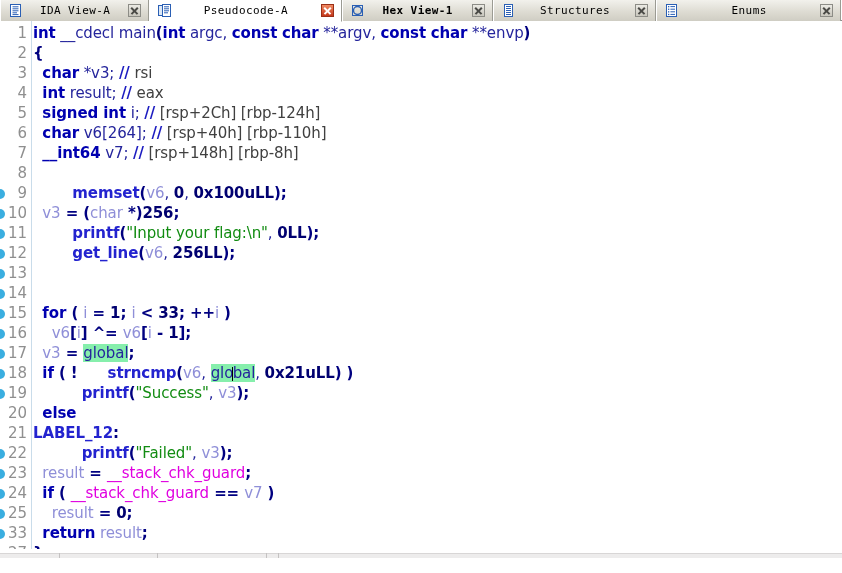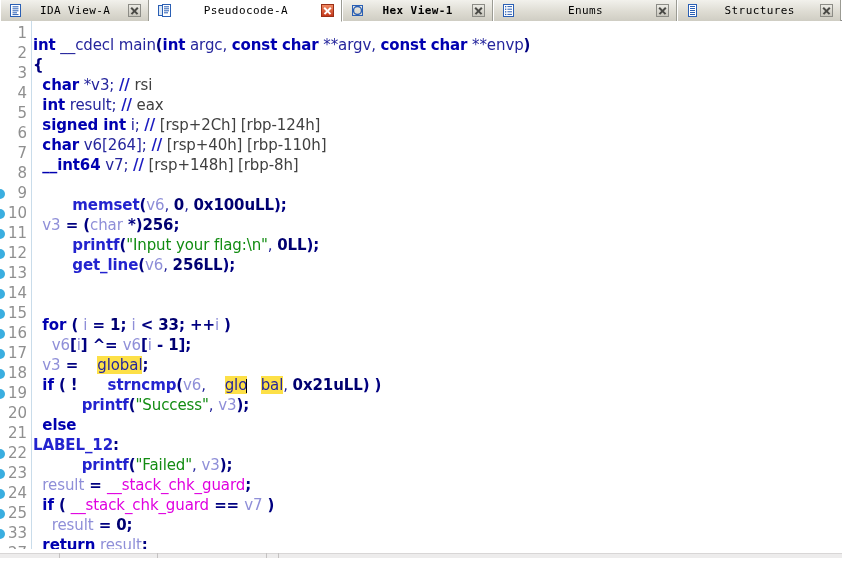--- a/index.html
+++ b/index.html
@@ -126,43 +126,42 @@
     position: absolute;
     left: 31px;
     top: 0;
     width: 1px;
     height: 100%;
     background: #c9dcea;
   }
   .ltext {
     position: absolute;
     left: 33px;
-    top: 12px;
+    top: 0;
     font-family: "DejaVu Sans", sans-serif;
     font-size: 15px;
     color: #25259c;
     letter-spacing: -0.1px;
   }
 
   
   .t-kw    { color: #0000b0; font-weight: bold; }
   .t-plain { color: #25259c; }
   .t-fn    { color: #2323cf; font-weight: bold; margin-left: 30px; }
   .t-var   { color: #8f8fd8; }
   .t-num   { color: #000070; font-weight: bold; }
   .t-str   { color: #128c12; }
   .t-cmt   { color: #1b1bc0; font-weight: bold; }
   .t-cmt2  { color: #404040; }
   .t-lbl   { color: #2323cf; font-weight: bold; }
   .t-glob  { color: #e000e0; }
   .t-punct { color: #000080; font-weight: bold; }
   .t-hl {
-    background: #fde047;
+    background: #86efac;
     color: #25259c;
-    margin-left: 14px;
   }
   .caret {
     display: inline-block;
     width: 0;
     border-left: 1.6px solid #000000;
     height: 14px;
     vertical-align: -3px;
     margin: 0 -0.8px;
   }
 
@@ -230,51 +229,51 @@
       <span class="tab-close red"></span>
     </div>
     <div class="tab" style="width: 157px; font-weight: bold;">
       <span class="tab-icon">
         <svg width="13" height="13" viewBox="0 0 13 13">
           <circle cx="6.5" cy="6.5" r="4" fill="none" stroke="#2a5fb4" stroke-width="1.4"></circle>
           <rect x="1.5" y="1.5" width="10" height="10" fill="none" stroke="#2a5fb4" stroke-width="1"></rect>
         </svg>
       </span>
       <span class="tab-label" style="flex: 1 1 auto; text-align: center;">Hex View-1</span>
+      <span class="tab-close"></span>
+    </div>
+    <div class="tab" style="width: 170px;">
+      <span class="tab-icon">
+        <svg width="13" height="13" viewBox="0 0 13 13">
+          <rect x="2.5" y="0.5" width="8" height="12" fill="#ffffff" stroke="#2a5fb4" stroke-width="1"></rect>
+          <line x1="4" y1="2.5" x2="9" y2="2.5" stroke="#2a5fb4" stroke-width="1"></line>
+          <line x1="4" y1="4.5" x2="9" y2="4.5" stroke="#2a5fb4" stroke-width="1"></line>
+          <line x1="4" y1="6.5" x2="9" y2="6.5" stroke="#2a5fb4" stroke-width="1"></line>
+          <line x1="4" y1="8.5" x2="9" y2="8.5" stroke="#2a5fb4" stroke-width="1"></line>
+          <line x1="4" y1="10.5" x2="9" y2="10.5" stroke="#2a5fb4" stroke-width="1"></line>
+        </svg>
+      </span>
+      <span class="tab-label" style="flex: 1 1 auto; text-align: center;">Structures</span>
       <span class="tab-close"></span>
     </div>
     <div class="tab" style="width: 192px;">
       <span class="tab-icon">
         <svg width="13" height="13" viewBox="0 0 13 13">
           <rect x="1.5" y="0.5" width="10" height="12" fill="#ffffff" stroke="#2a5fb4" stroke-width="1"></rect>
           <rect x="3" y="2" width="1.3" height="1.3" fill="#2a5fb4"></rect>
           <line x1="5.4" y1="2.6" x2="10" y2="2.6" stroke="#2a5fb4" stroke-width="1"></line>
           <rect x="3" y="4.6" width="1.3" height="1.3" fill="#2a5fb4"></rect>
           <line x1="5.4" y1="5.2" x2="10" y2="5.2" stroke="#2a5fb4" stroke-width="1"></line>
           <rect x="3" y="7.2" width="1.3" height="1.3" fill="#2a5fb4"></rect>
           <line x1="5.4" y1="7.800000000000001" x2="10" y2="7.800000000000001" stroke="#2a5fb4" stroke-width="1"></line>
           <rect x="3" y="9.8" width="1.3" height="1.3" fill="#2a5fb4"></rect>
           <line x1="5.4" y1="10.4" x2="10" y2="10.4" stroke="#2a5fb4" stroke-width="1"></line>
         </svg>
       </span>
       <span class="tab-label" style="flex: 1 1 auto; text-align: center;">Enums</span>
-      <span class="tab-close"></span>
-    </div>
-    <div class="tab" style="width: 170px;">
-      <span class="tab-icon">
-        <svg width="13" height="13" viewBox="0 0 13 13">
-          <rect x="2.5" y="0.5" width="8" height="12" fill="#ffffff" stroke="#2a5fb4" stroke-width="1"></rect>
-          <line x1="4" y1="2.5" x2="9" y2="2.5" stroke="#2a5fb4" stroke-width="1"></line>
-          <line x1="4" y1="4.5" x2="9" y2="4.5" stroke="#2a5fb4" stroke-width="1"></line>
-          <line x1="4" y1="6.5" x2="9" y2="6.5" stroke="#2a5fb4" stroke-width="1"></line>
-          <line x1="4" y1="8.5" x2="9" y2="8.5" stroke="#2a5fb4" stroke-width="1"></line>
-          <line x1="4" y1="10.5" x2="9" y2="10.5" stroke="#2a5fb4" stroke-width="1"></line>
-        </svg>
-      </span>
-      <span class="tab-label" style="flex: 1 1 auto; text-align: center;">Structures</span>
       <span class="tab-close"></span>
     </div>
     <div class="tabbar-spacer"></div>
   </div>
 
 <div id="codearea">
   <div class="gutter-rule"></div>
   <div id="code-lines">
       <div class="cl"><div class="lnum">1</div><div class="ltext"><span class="t-kw">int</span><span class="t-plain"> __cdecl </span><span class="t-plain">main</span><span class="t-punct">(</span><span class="t-kw">int</span><span class="t-plain"> argc, </span><span class="t-kw">const</span><span class="t-plain"> </span><span class="t-kw">char</span><span class="t-plain"> **argv, </span><span class="t-kw">const</span><span class="t-plain"> </span><span class="t-kw">char</span><span class="t-plain"> **envp</span><span class="t-punct">)</span></div></div>
       <div class="cl"><div class="lnum">2</div><div class="ltext"><span class="t-punct">{</span></div></div>

